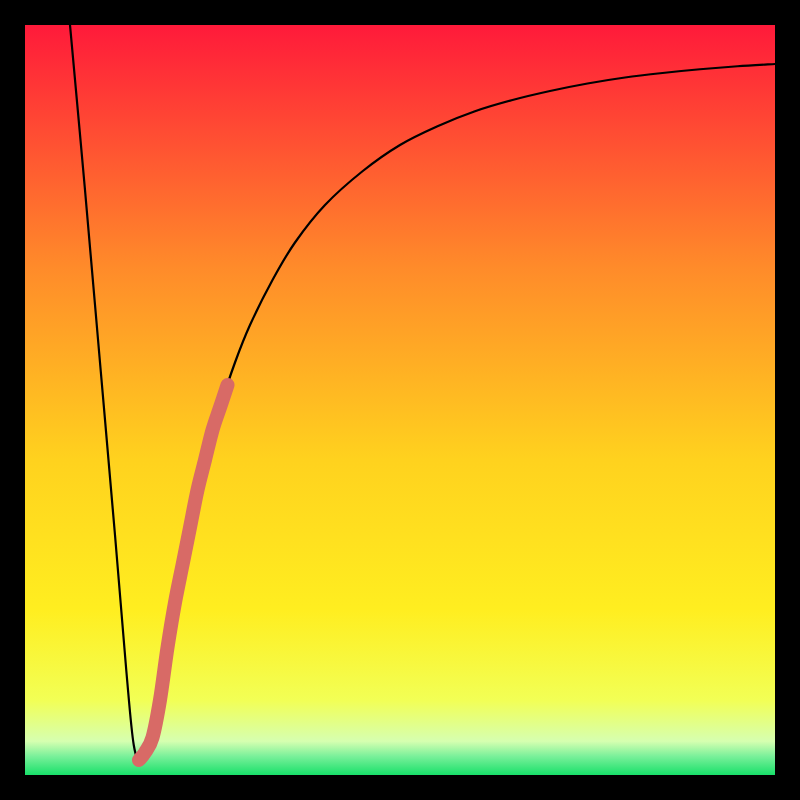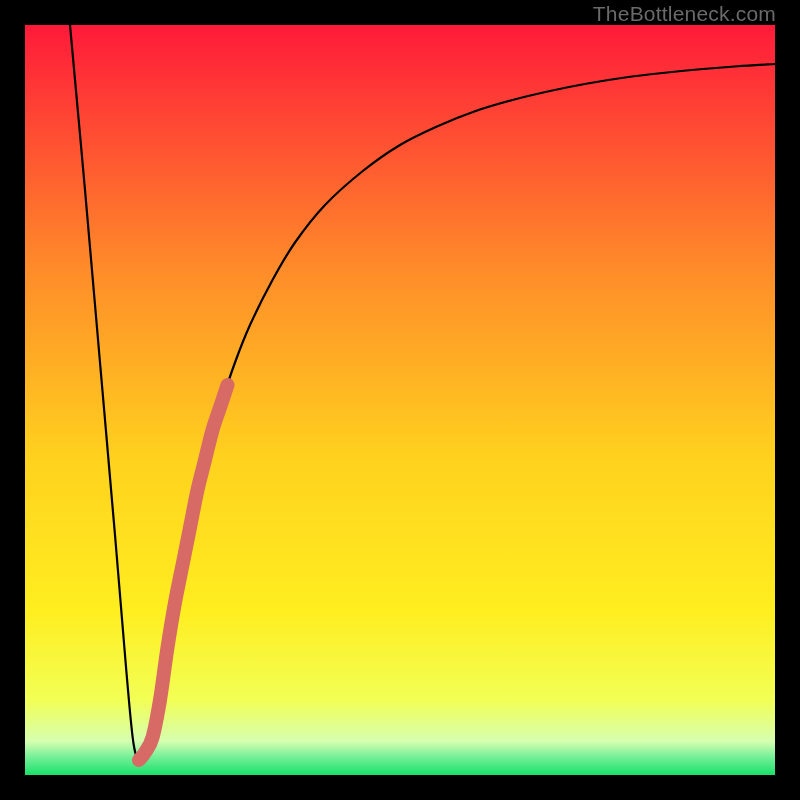--- a/index.html
+++ b/index.html
@@ -33,21 +33,20 @@
     font-size: 21px;
     font-weight: 500;
     letter-spacing: 0.2px;
     user-select: none;
   }
 </style>
 </head>
 <body>
 
 <div class="frame">
-  <div class="watermark">TheBottleneck.com</div>
   <div class="plot">
     <svg id="chart-svg" width="750" height="750" viewBox="0 0 750 750" preserveAspectRatio="none">
       <defs>
         <linearGradient id="bg-grad" x1="0" y1="0" x2="0" y2="1">
           <stop id="g0" offset="0%" stop-color="#ff1a3a"></stop>
           <stop id="g1" offset="32%" stop-color="#ff8a2a"></stop>
           <stop id="g2" offset="58%" stop-color="#ffd21e"></stop>
           <stop id="g3" offset="78%" stop-color="#ffee20"></stop>
           <stop id="g4" offset="90%" stop-color="#f2ff55"></stop>
           <stop id="g5" offset="95.5%" stop-color="#d6ffb0"></stop>

